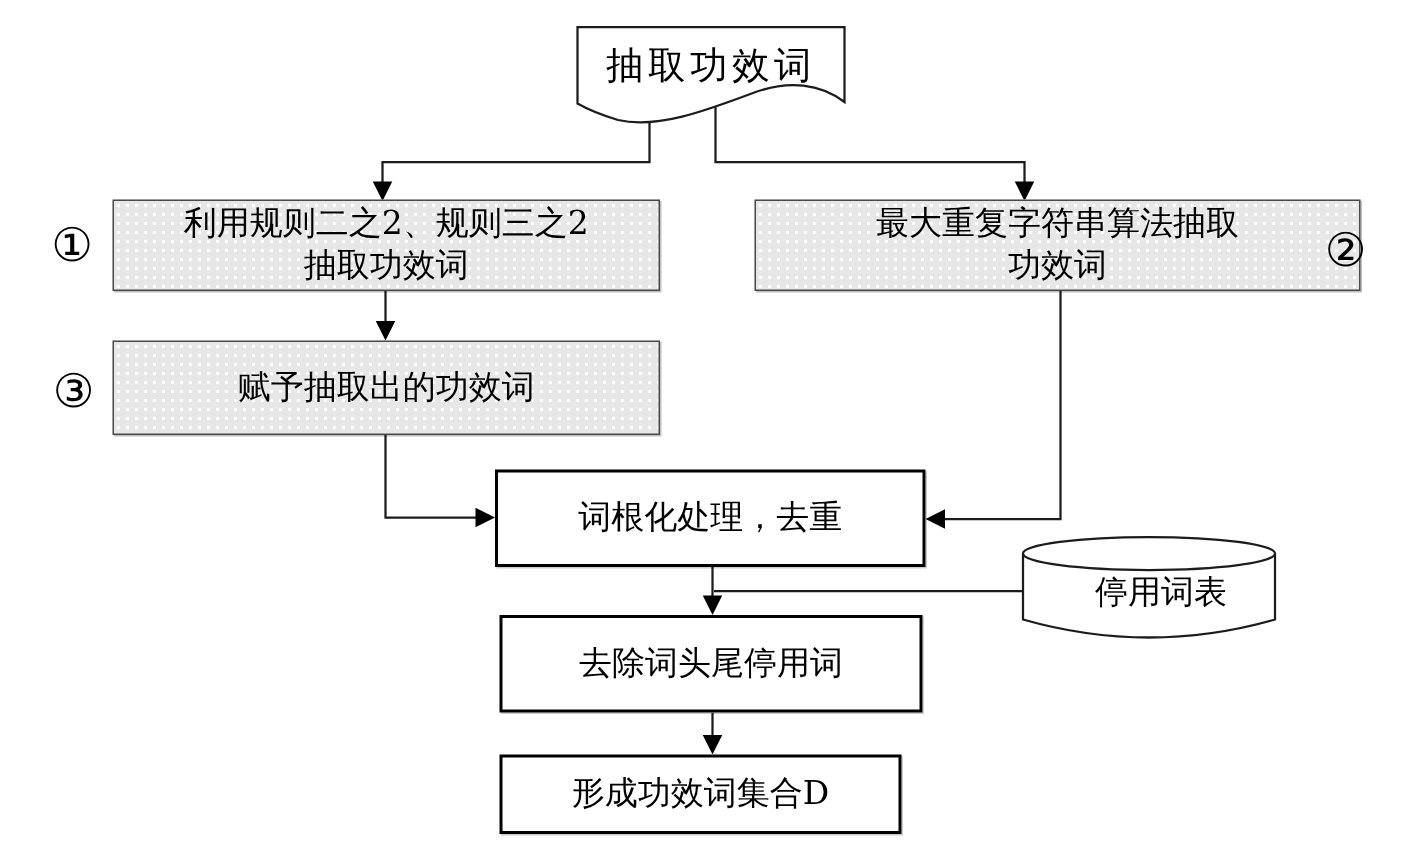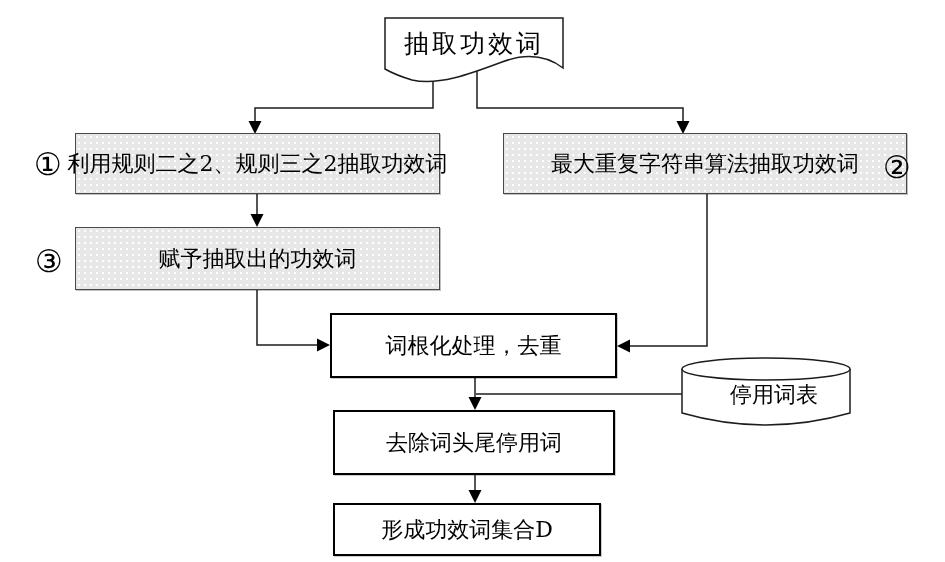--- a/index.html
+++ b/index.html
@@ -18,21 +18,21 @@
   }
   .wires {
     position: absolute;
     left: 0; top: 0;
     width: 945px; height: 562px;
   }
   .node {
     position: absolute;
     box-sizing: border-box;
     display: flex;
-    flex-direction: row;
+    flex-direction: column;
     align-items: center;
     justify-content: center;
     text-align: center;
   }
   .node .txt {
     font-size: 22px;
     line-height: 28px;
     white-space: nowrap;
   }
   .gray {

